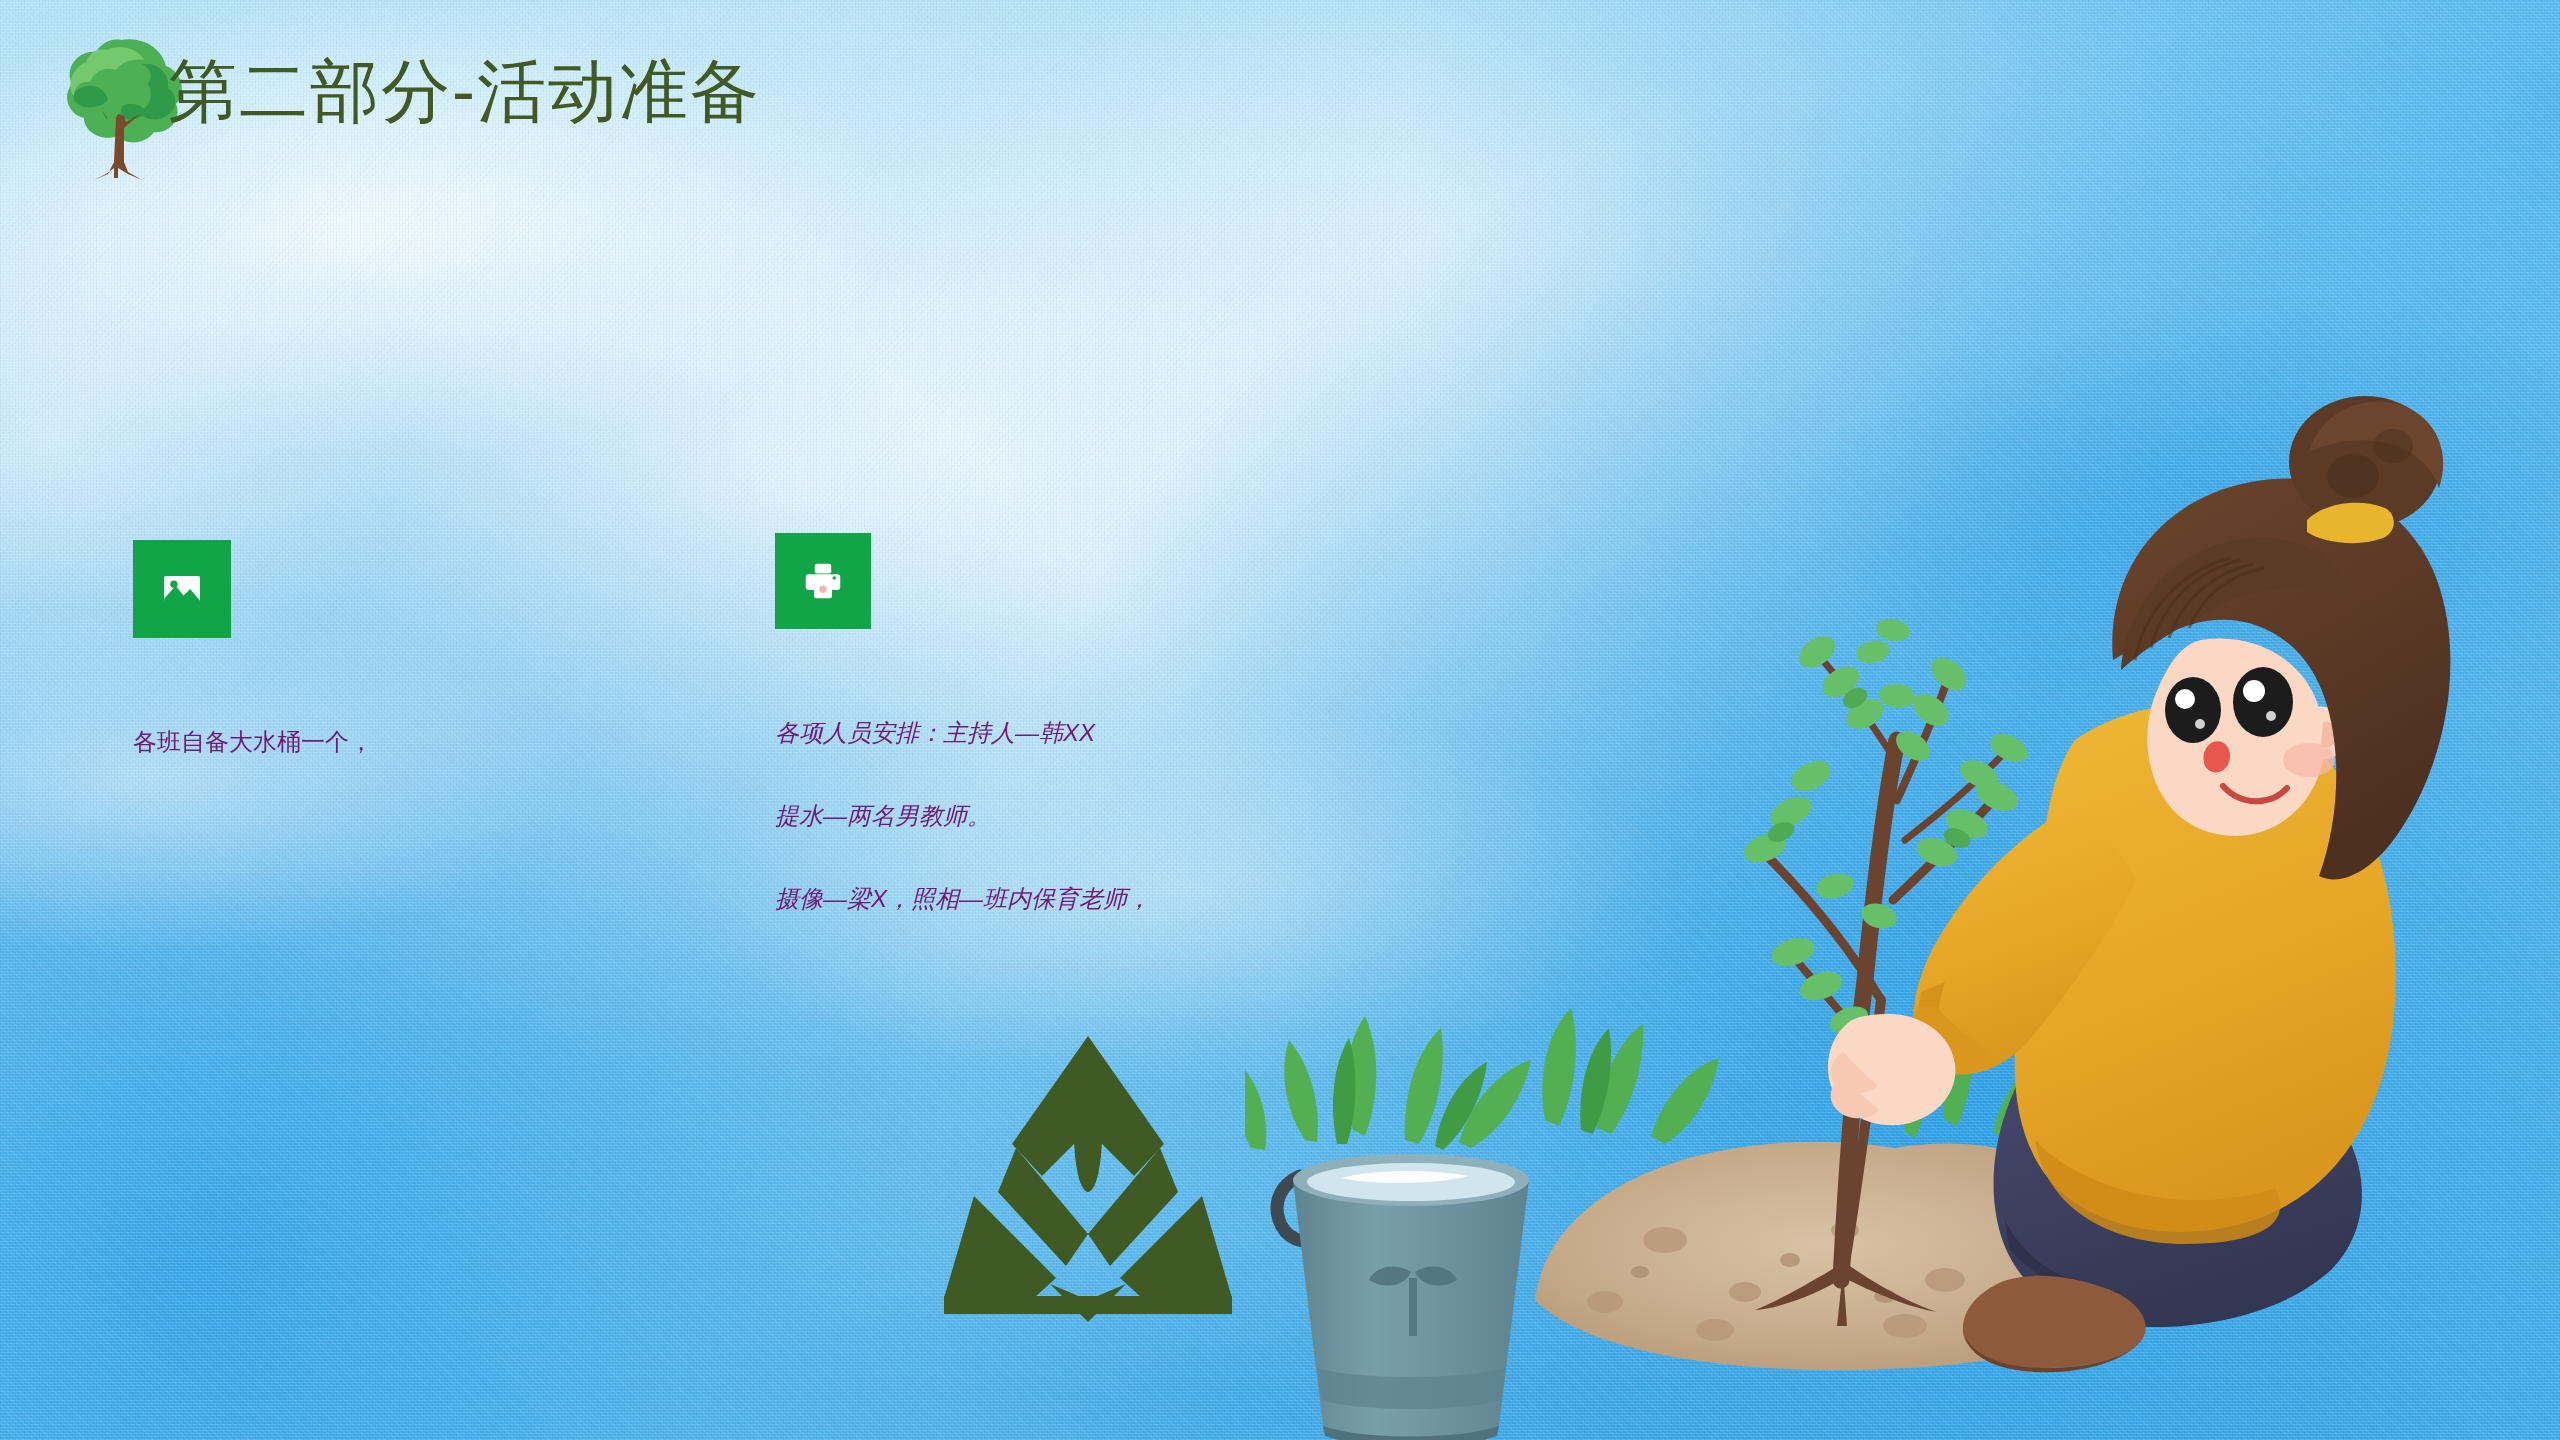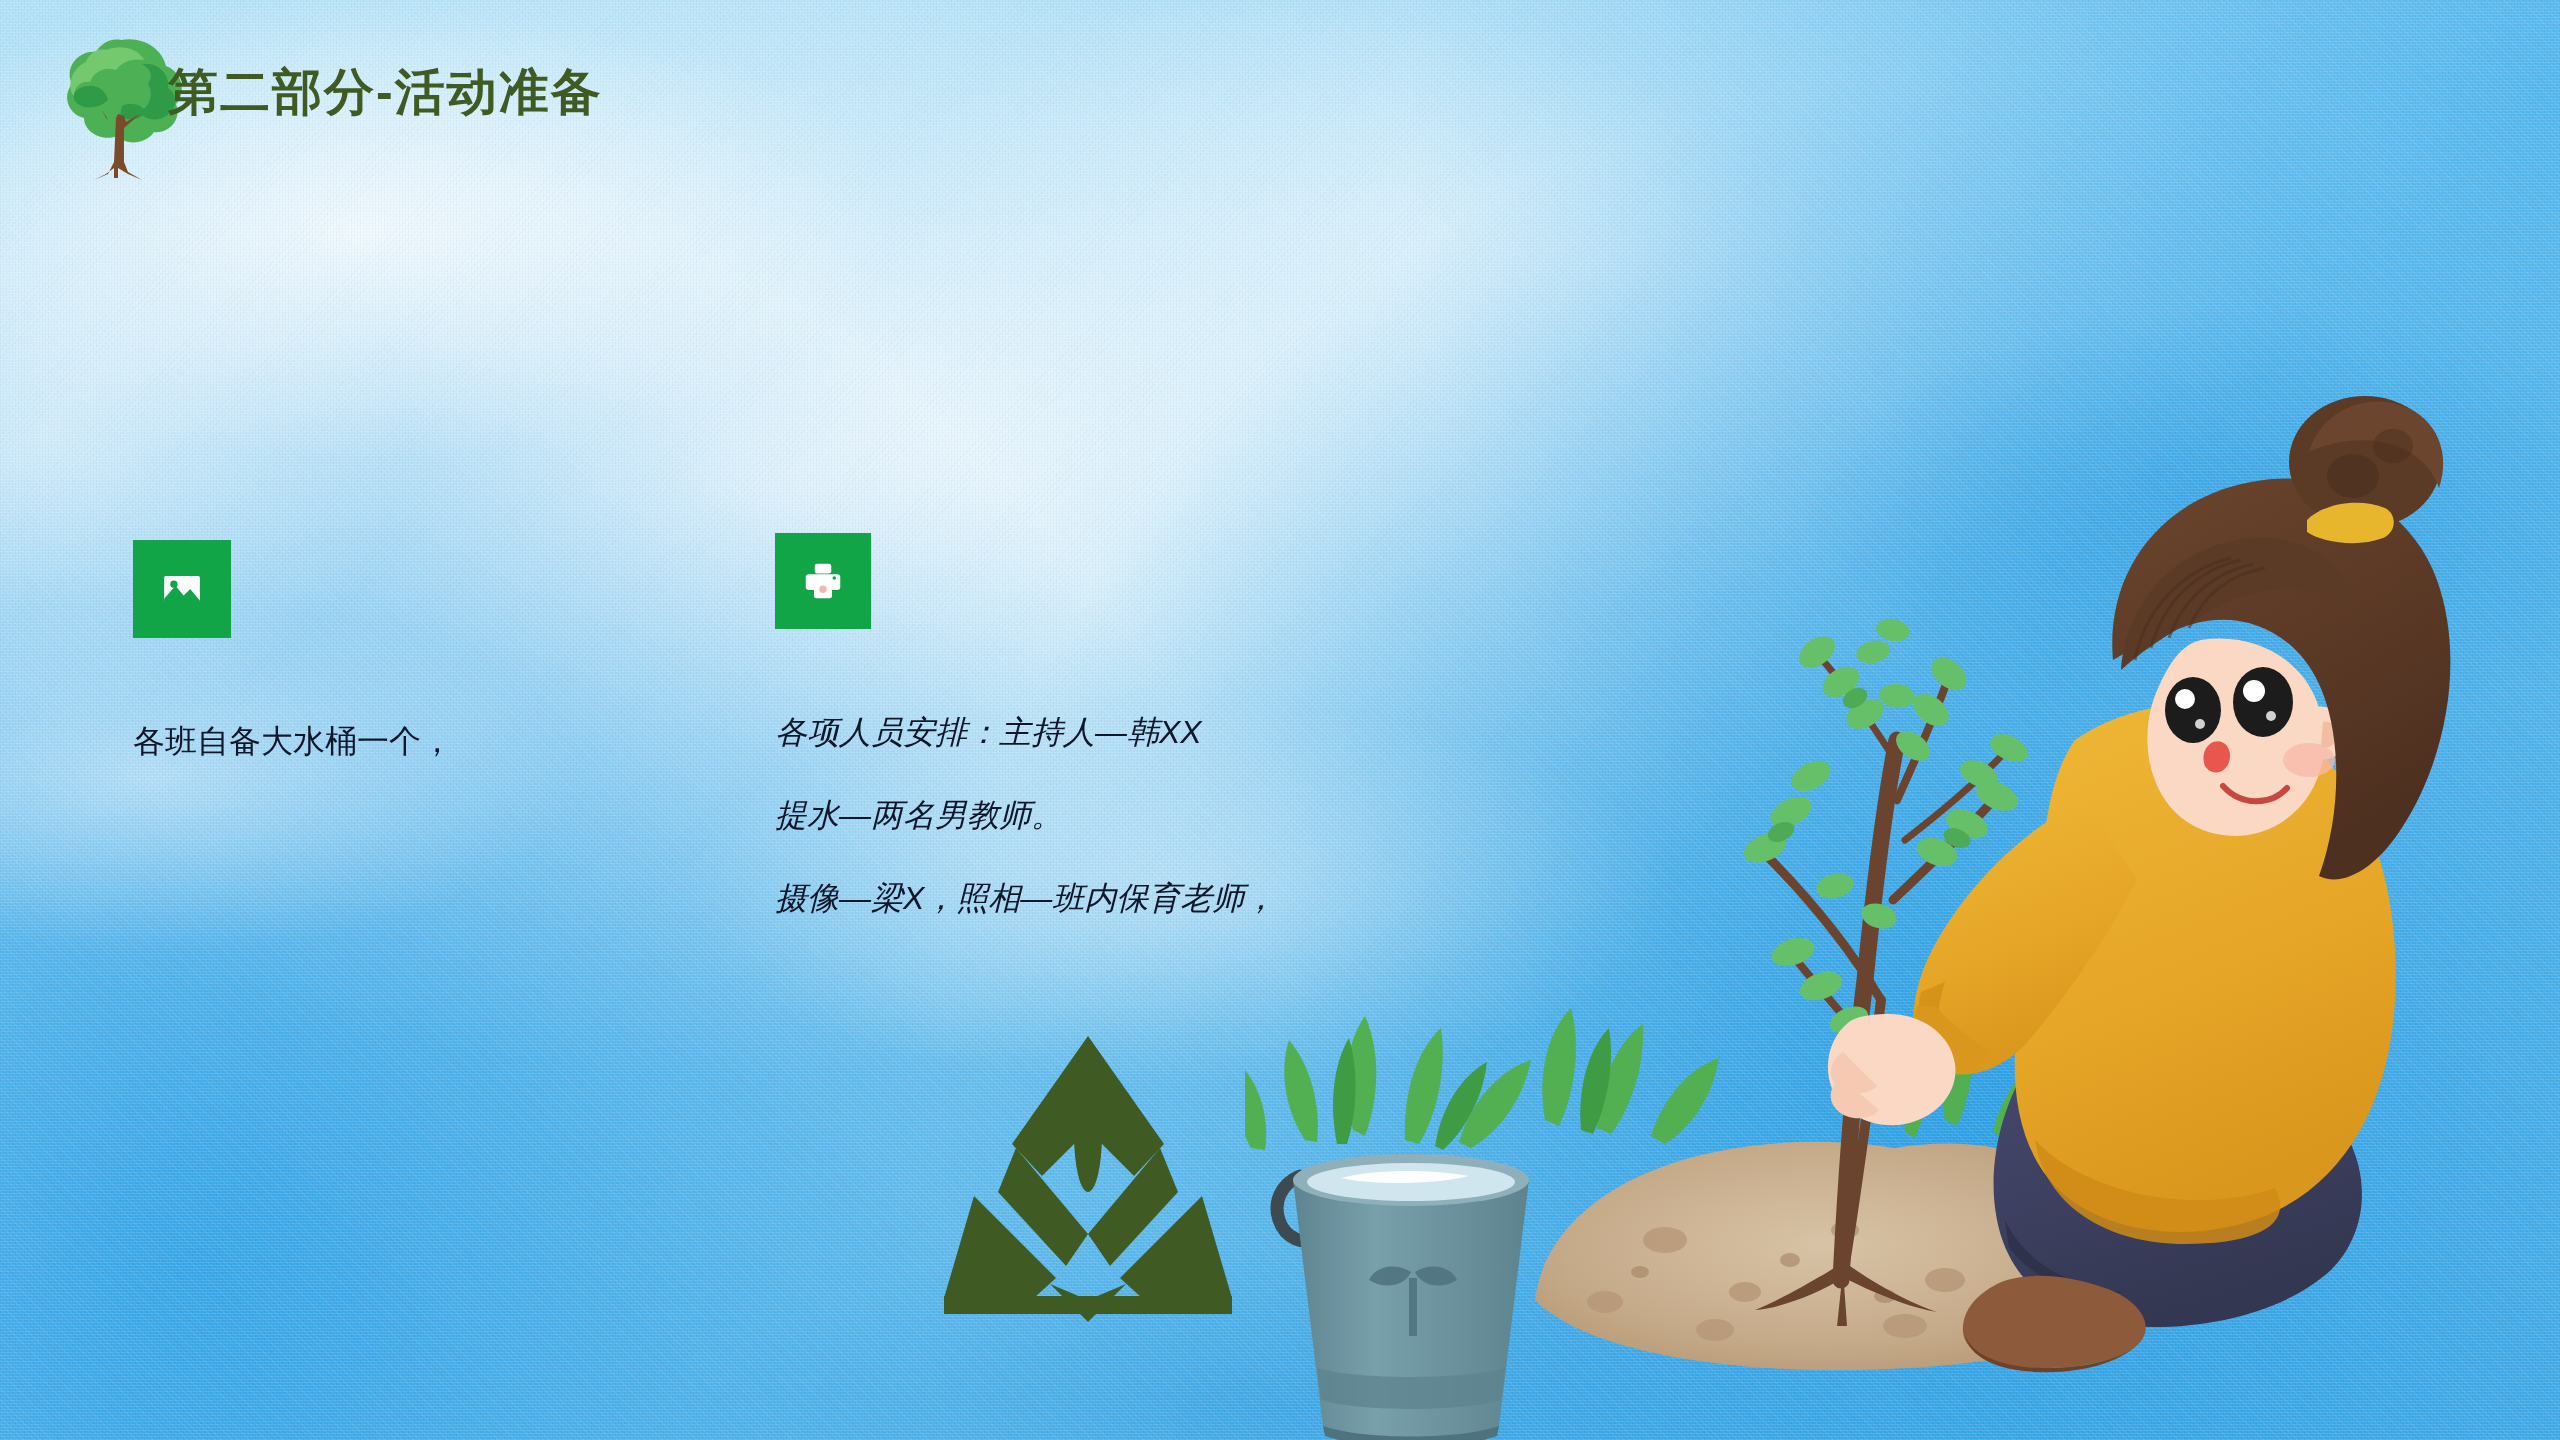--- a/index.html
+++ b/index.html
@@ -46,34 +46,34 @@
     opacity:.14;
     background-image:
       repeating-linear-gradient(45deg, rgba(255,255,255,.55) 0 1px, rgba(0,0,0,0) 1px 4px),
       repeating-linear-gradient(-45deg, rgba(0,70,120,.16) 0 1px, rgba(0,0,0,0) 1px 5px);
   }
 
   
   #tree-icon{position:absolute;left:46px;top:22px;width:150px;height:160px;}
   #slide-title{
     position:absolute;left:168px;top:44px;
-    font-size:50px;line-height:96px;font-weight:bold;
+    font-size:69px;line-height:96px;font-weight:normal;
     color:#3f5a23;letter-spacing:2px;white-space:nowrap;
   }
 
   
   .block{position:absolute;}
   #block-1{left:133px;top:540px;width:640px;}
   #block-2{left:775px;top:533px;width:940px;font-style:italic;}
   .icon-tile{
     width:98px;height:98px;background:#11a548;
     display:flex;align-items:center;justify-content:center;
   }
   #block-2 .icon-tile{width:96px;height:96px;}
-  .block-text{margin-top:62px;color:#0f172a;font-size:32px;line-height:83px;}
+  .block-text{margin-top:62px;color:#701a75;font-size:24px;line-height:83px;}
   .block-text div{white-space:nowrap;}
 
   
   #leaf-logo{position:absolute;left:938px;top:1026px;width:300px;height:300px;}
 
   
   #illustration{position:absolute;left:1245px;top:240px;width:1315px;height:1200px;}
 </style>
 </head>
 <body>

